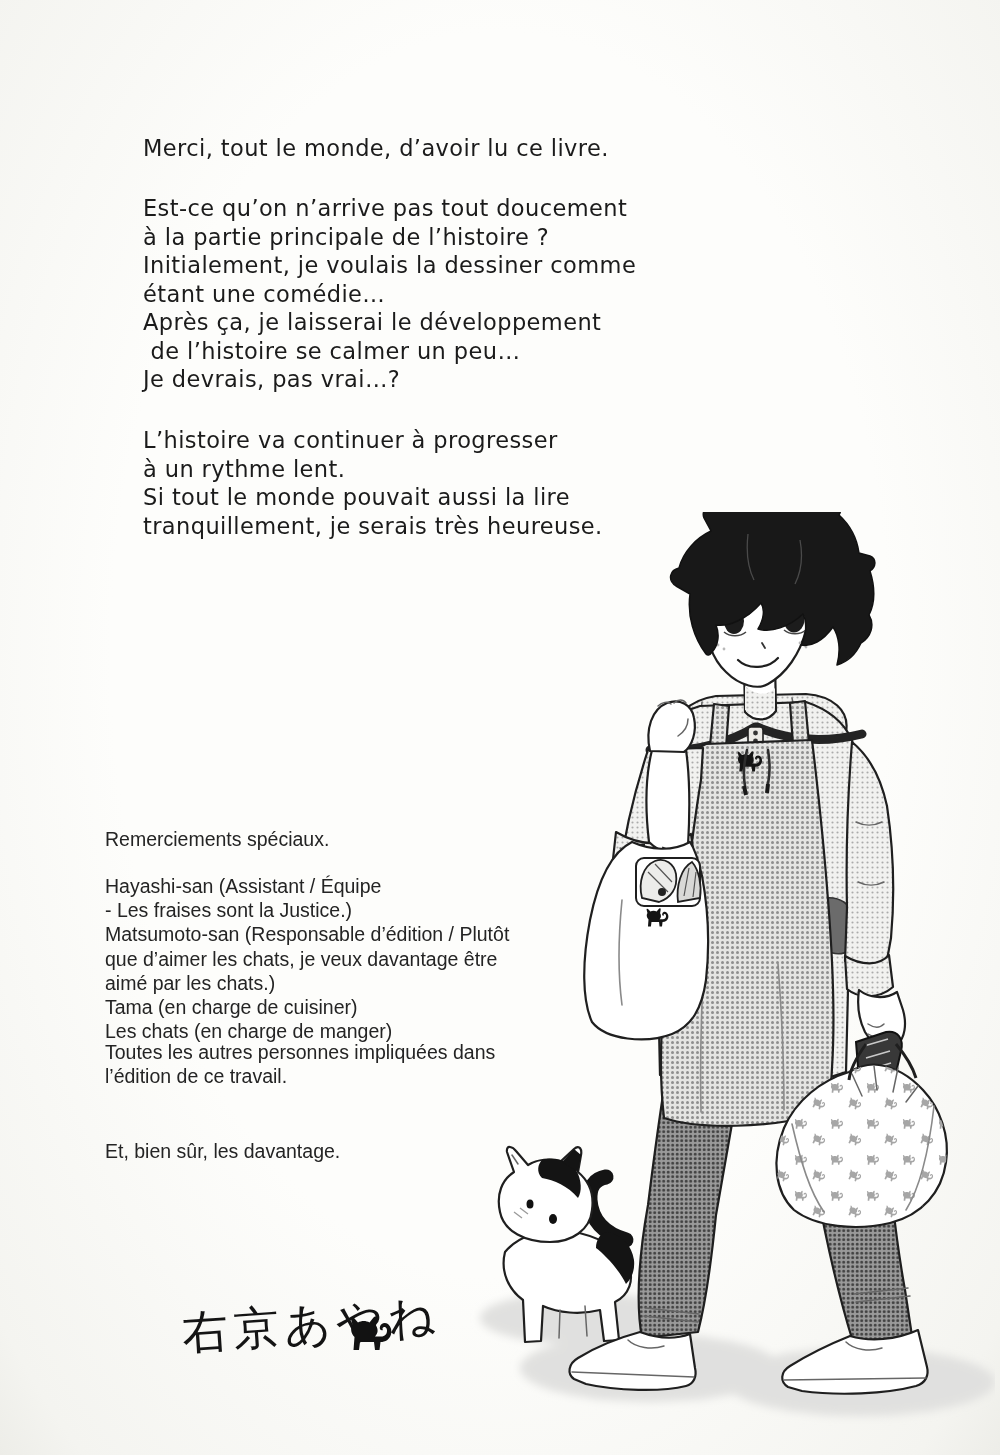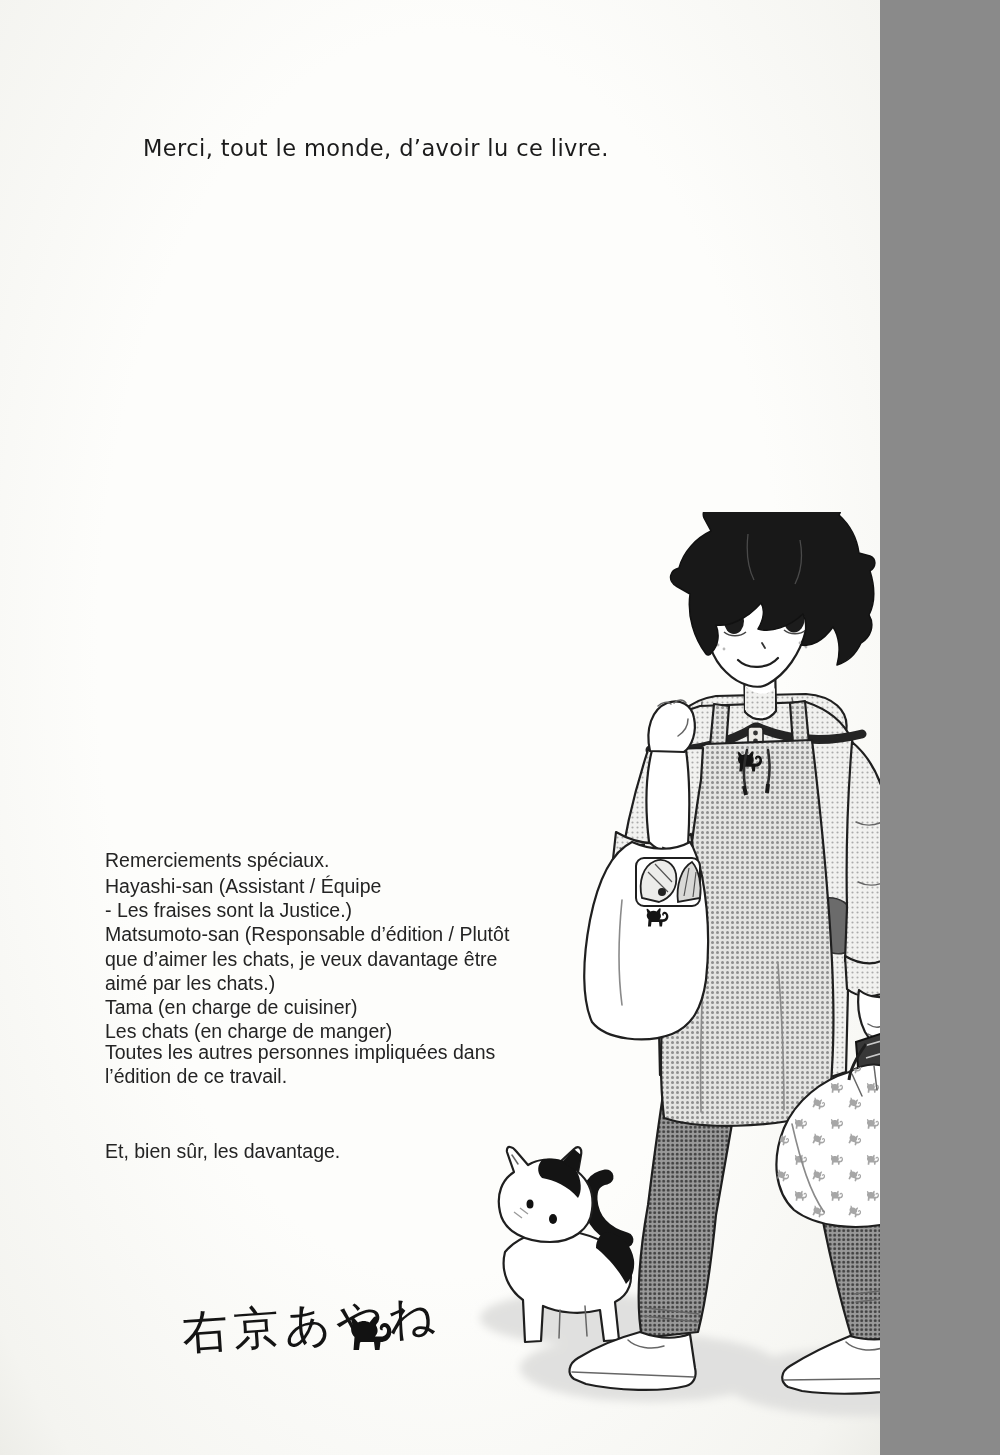--- a/index.html
+++ b/index.html
@@ -1,17 +1,17 @@
 <!DOCTYPE html>
 <html><head>
 <meta charset="utf-8">
 <style>
   html,body{margin:0;padding:0;background:#8a8a8a;}
   .page{
-    position:relative;width:880px;height:1455px;overflow:hidden;
+    position:relative;width:1000px;height:1455px;overflow:hidden;
     background:radial-gradient(ellipse at 50% 45%, #fdfdfb 55%, #f4f4f0 92%, #ededE8 100%);
     font-family:"Liberation Sans",sans-serif;color:#1f1f1f;
   }
   .hand{
     position:absolute;font-family:"DejaVu Sans",sans-serif;
     font-size:22.5px;line-height:28.5px;letter-spacing:.4px;
     white-space:pre-wrap;color:#1b1b1b;
   }
   .print{
     position:absolute;font-family:"Liberation Sans",sans-serif;
@@ -28,22 +28,33 @@
   .ln{stroke:#1f1f1f;stroke-width:2.2;stroke-linejoin:round;stroke-linecap:round;}
   .thin{stroke:#666;stroke-width:1.5;fill:none;stroke-linecap:round;}
   .fold{stroke:#8a8a8a;stroke-width:1.6;fill:none;stroke-linecap:round;}
 </style>
 </head>
 <body>
 
 <div class="page">
 
   <div class="hand" style="left:143px;top:134px;">Merci, tout le monde, d’avoir lu ce livre.</div>
-
-  <div class="print" style="left:105px;top:827px;margin-top:21px;">Remerciements spéciaux.</div>
+  <div class="hand" style="left:143px;top:194px;">Est-ce qu’on n’arrive pas tout doucement
+à la partie principale de l’histoire ?
+Initialement, je voulais la dessiner comme
+étant une comédie…
+Après ça, je laisserai le développement
+ de l’histoire se calmer un peu…
+Je devrais, pas vrai…?</div>
+  <div class="hand" style="left:143px;top:426px;">L’histoire va continuer à progresser
+à un rythme lent.
+Si tout le monde pouvait aussi la lire
+tranquillement, je serais très heureuse.</div>
+
+  <div class="print" style="left:105px;top:827px;">Remerciements spéciaux.</div>
   <div class="print" style="left:105px;top:874px;">Hayashi-san (Assistant / Équipe
 - Les fraises sont la Justice.)
 Matsumoto-san (Responsable d’édition / Plutôt
 que d’aimer les chats, je veux davantage être
 aimé par les chats.)
 Tama (en charge de cuisiner)
 Les chats (en charge de manger)</div>
   <div class="print" style="left:105px;top:1040px;">Toutes les autres personnes impliquées dans
 l’édition de ce travail.</div>
   <div class="print" style="left:105px;top:1139px;">Et, bien sûr, les davantage.</div>

